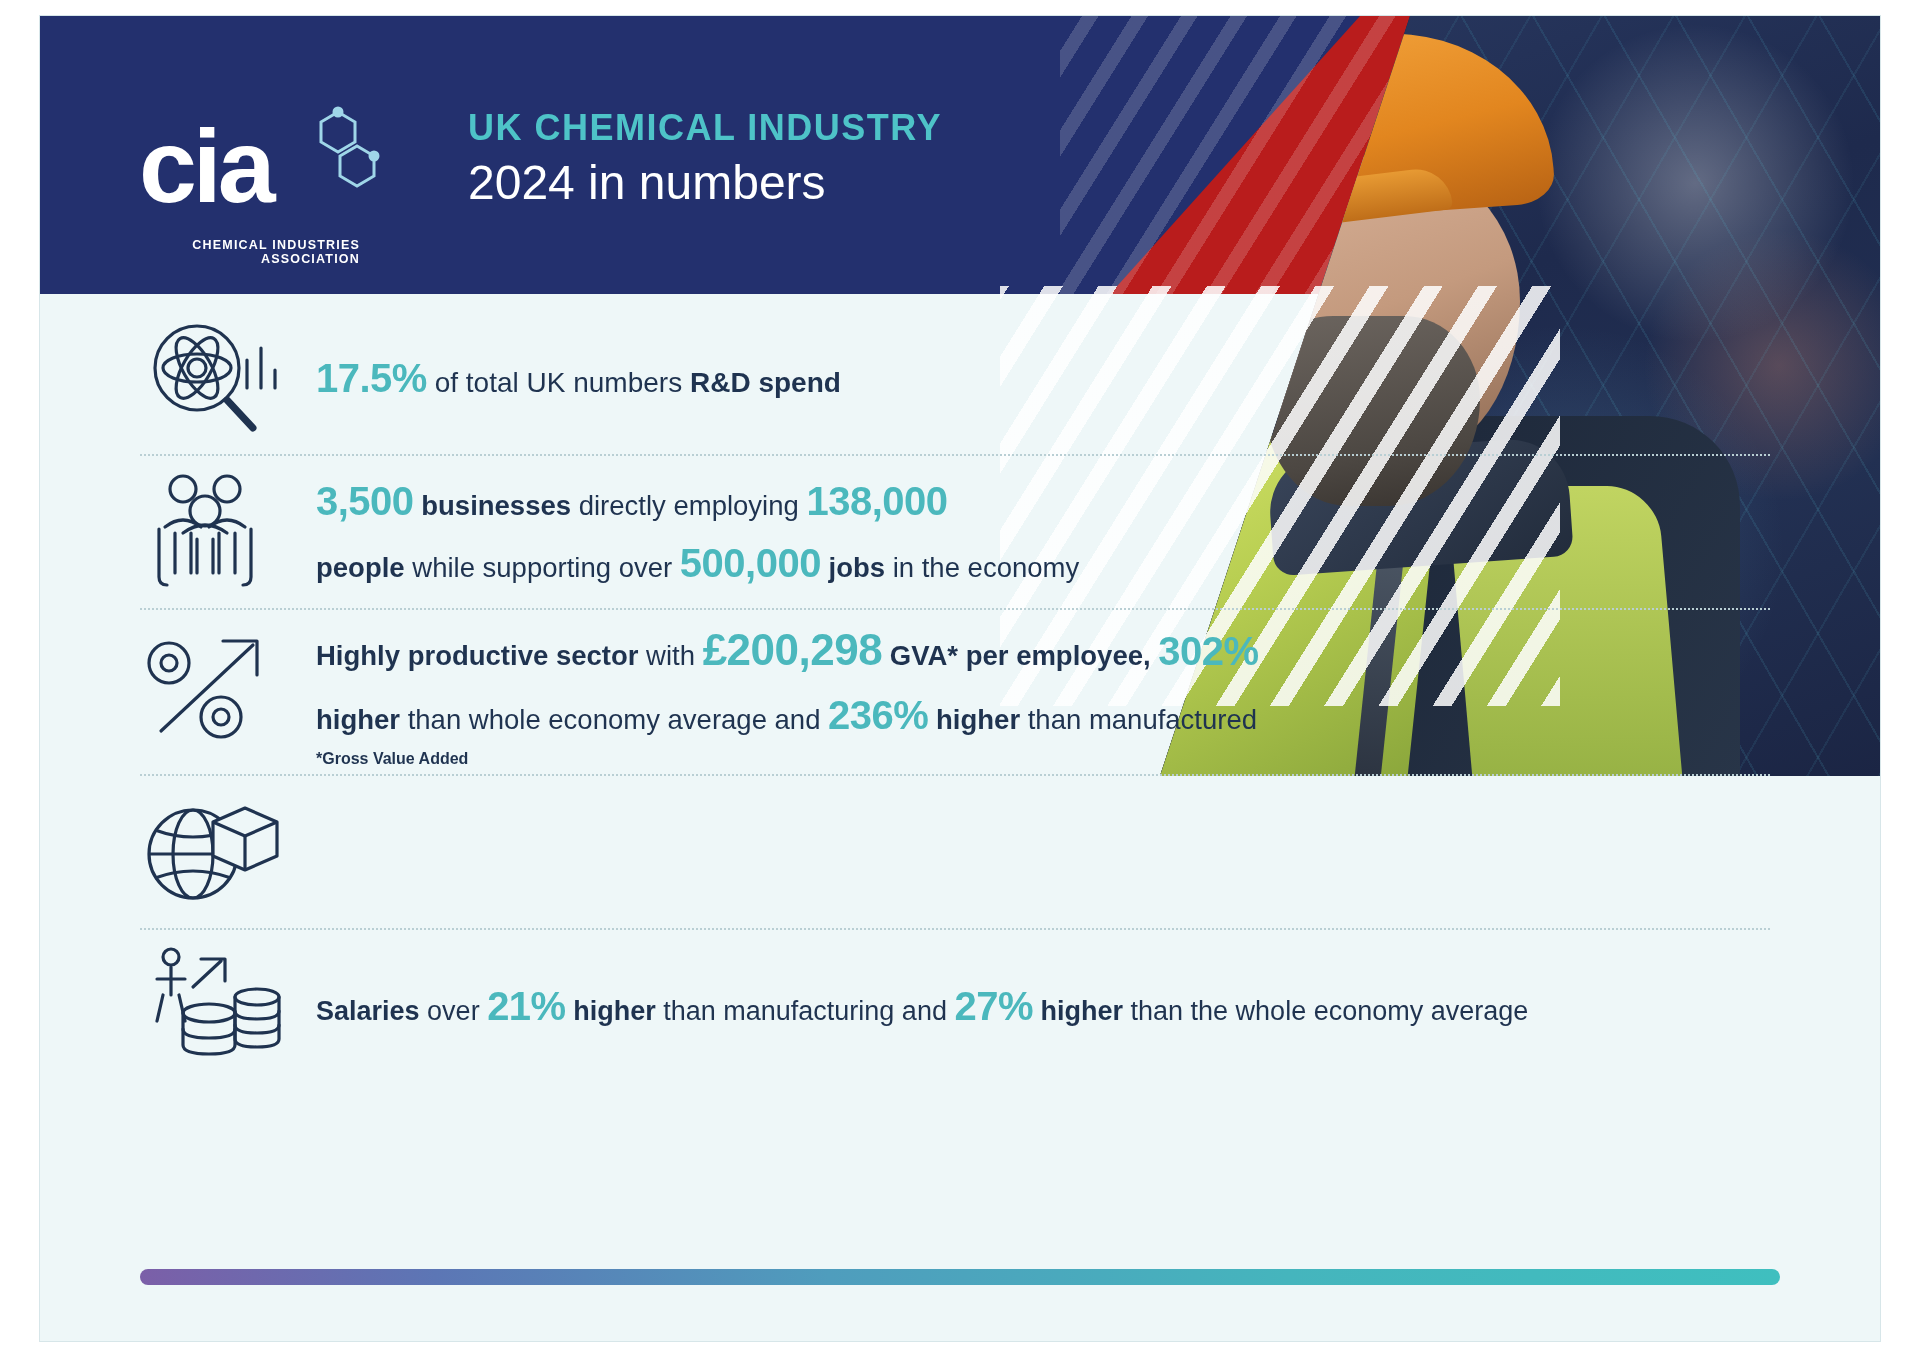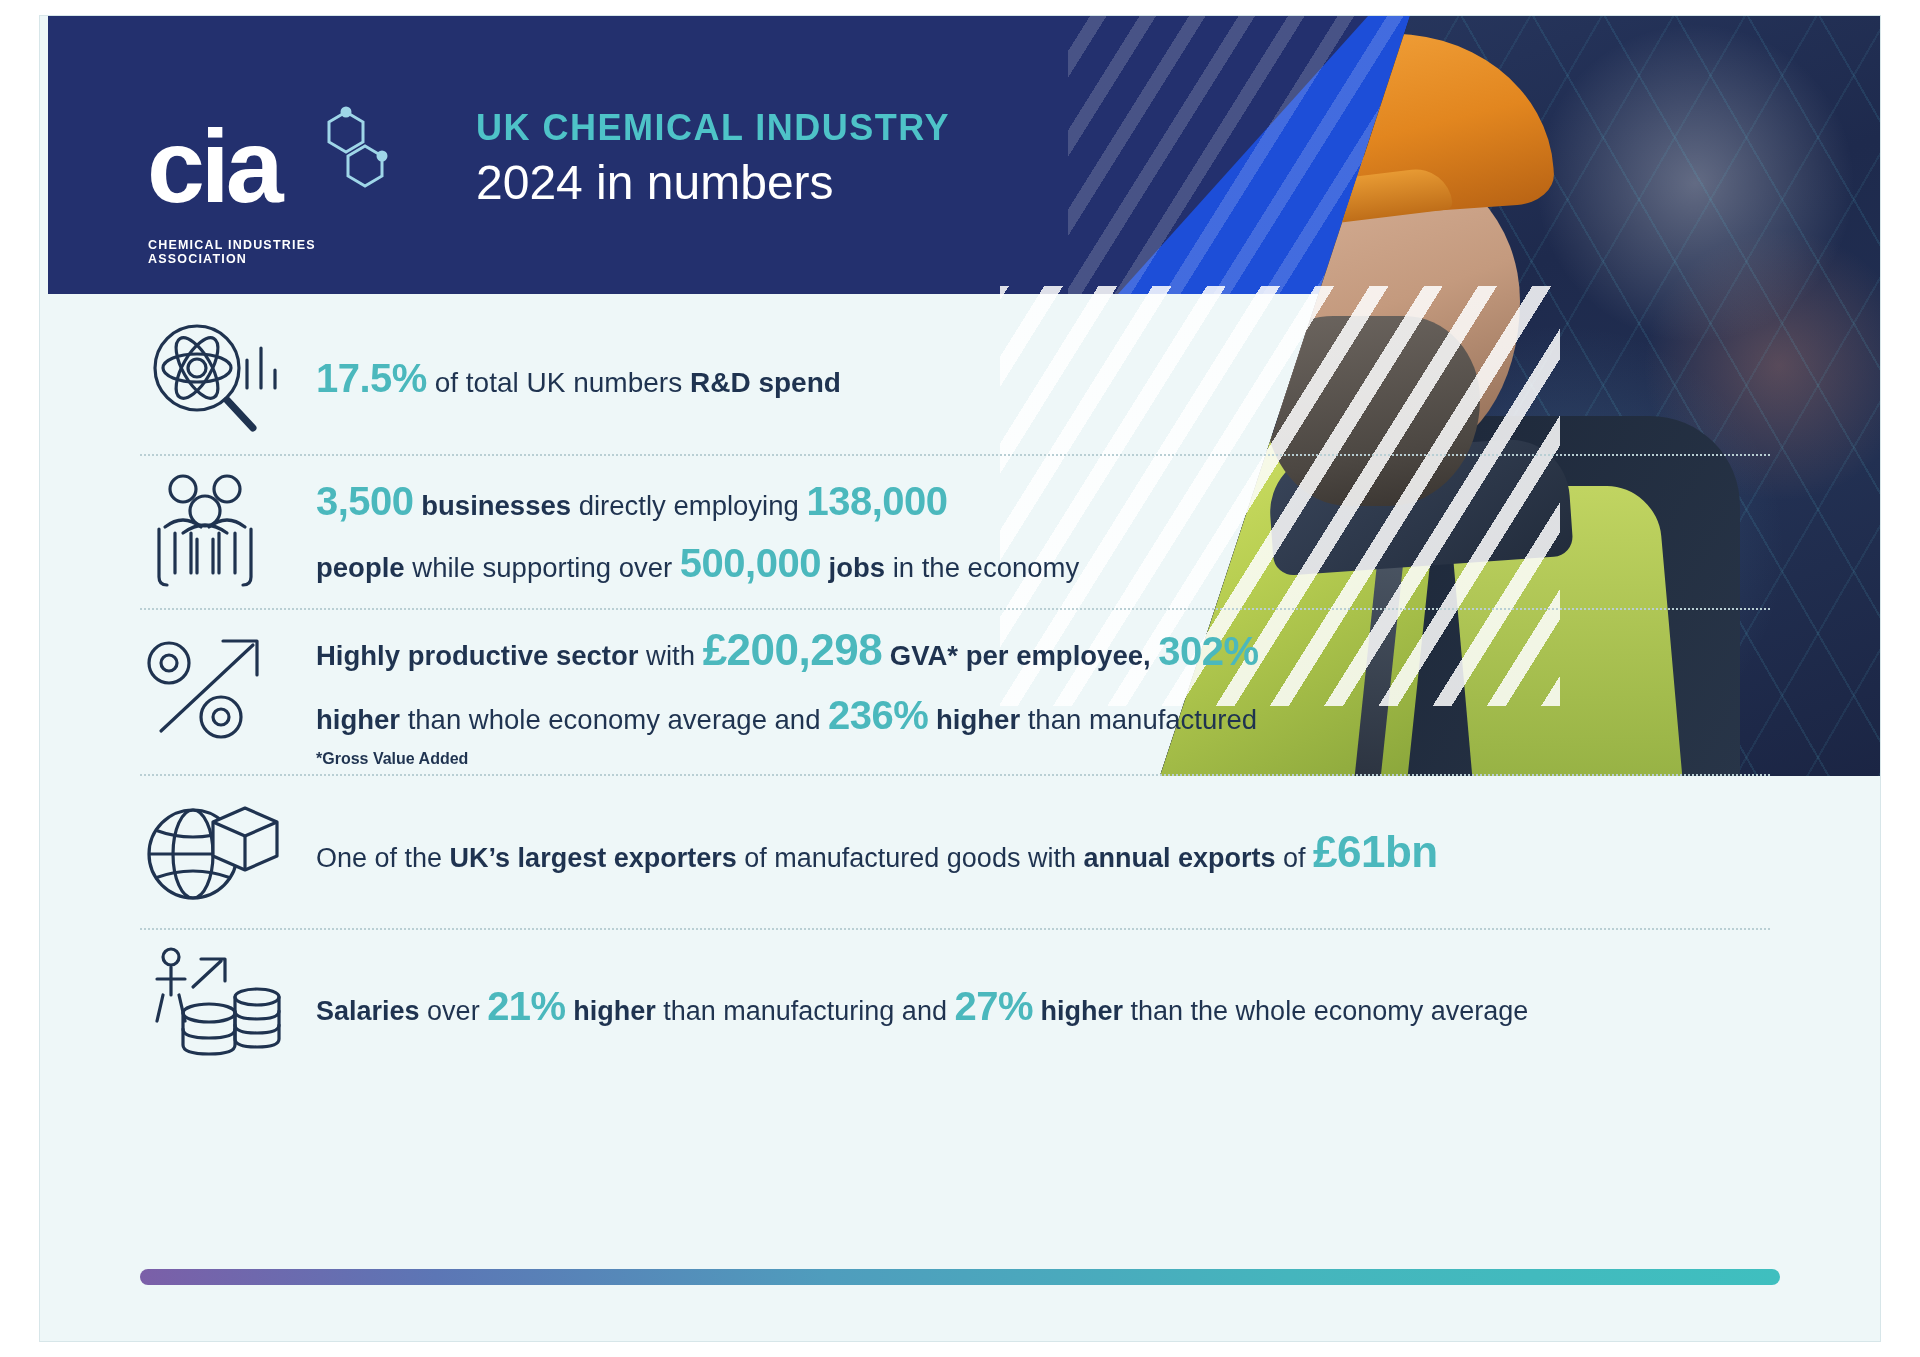--- a/index.html
+++ b/index.html
@@ -21,25 +21,25 @@
     width: 1840px;
     height: 1325px;
     background: #eef7f8;
     box-shadow: 0 0 0 1px #d7e6e9;
     overflow: hidden;
   }
 
   
   .header {
     position: absolute;
-    left: 8px;
+    left: 0;
     top: 0;
     width: 1840px;
     height: 278px;
-    background: #1d4ed8;
+    background: #b91c1c;
     overflow: hidden;
     text-decoration: underline;
   }
   .header-clip {
     position: absolute;
     left: 0; top: 0;
     width: 100%; height: 100%;
     background: #23306e;
     clip-path: polygon(0 0, 1320px 0, 1070px 278px, 0 278px);
   }
@@ -81,21 +81,21 @@
     left: 95px;
     top: 82px;
     width: 250px;
     height: 140px;
   }
   .logo-text {
     position: absolute;
     left: 100px;
     top: 222px;
     width: 220px;
-    text-align: left;
+    text-align: right;
     color: #ffffff;
     font-size: 12.5px;
     letter-spacing: 1.2px;
     font-weight: bold;
   }
 
   .title-block {
     position: absolute;
     left: 428px;
     top: 92px;
@@ -444,25 +444,20 @@
           <g fill="none" stroke="#1f3350" stroke-width="3.2" stroke-linejoin="round">
             <circle cx="58" cy="62" r="44"></circle>
             <ellipse cx="58" cy="62" rx="20" ry="44"></ellipse>
             <line x1="14" y1="62" x2="102" y2="62"></line>
             <path d="M20 38 q38 14 76 0 M20 86 q38 -14 76 0"></path>
             <polygon points="78,30 110,16 142,30 142,64 110,78 78,64" fill="#eef7f8"></polygon>
             <polyline points="78,30 110,44 142,30"></polyline>
             <line x1="110" y1="44" x2="110" y2="78"></line>
           </g>
         </svg>
-      </div>
-      <div class="text-cell">
-        <div class="line">
-          <span>One of the </span><span class="b">UK’s largest exporters</span><span> of manufactured goods with </span><span class="b">annual exports</span><span> of </span><span class="big-lg">£61bn</span>
-        </div>
       </div>
     </div>
 
     <div class="divider"></div>
 
     <div class="row row-salary">
       <div class="icon-cell">
         <svg width="150" height="130" viewBox="0 0 150 130">
           <g fill="none" stroke="#1f3350" stroke-width="3.2" stroke-linecap="round" stroke-linejoin="round">
             <circle cx="36" cy="16" r="8"></circle>

